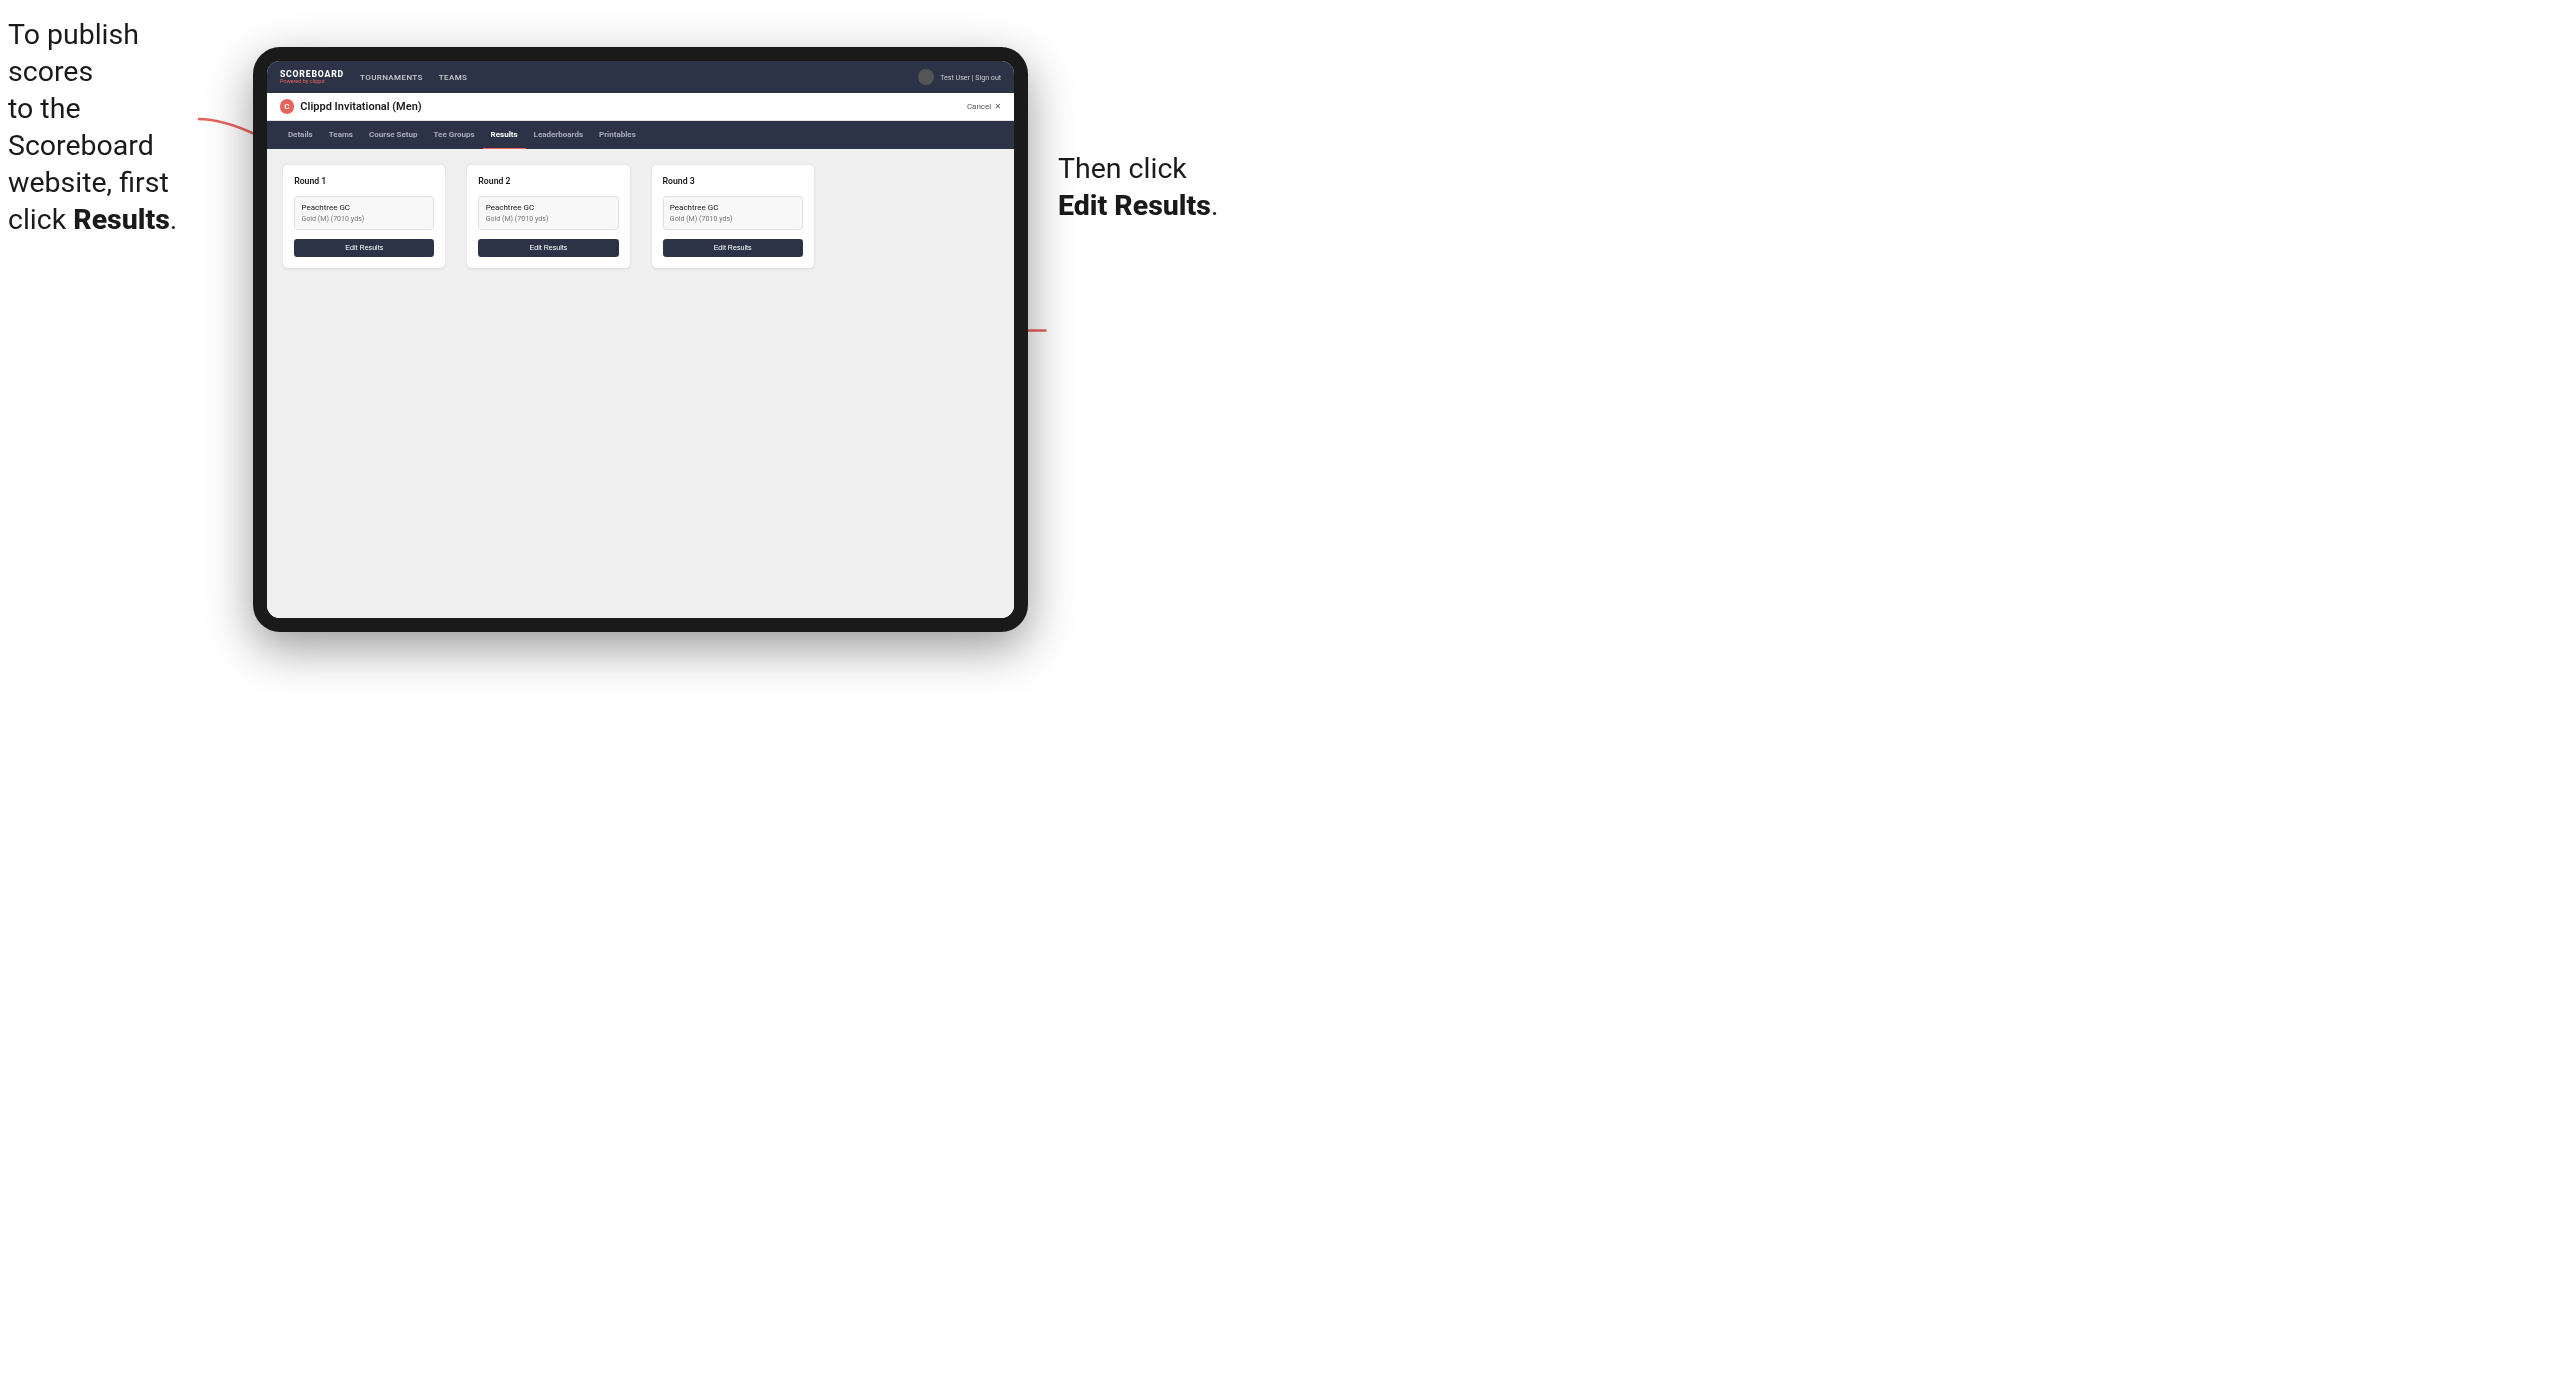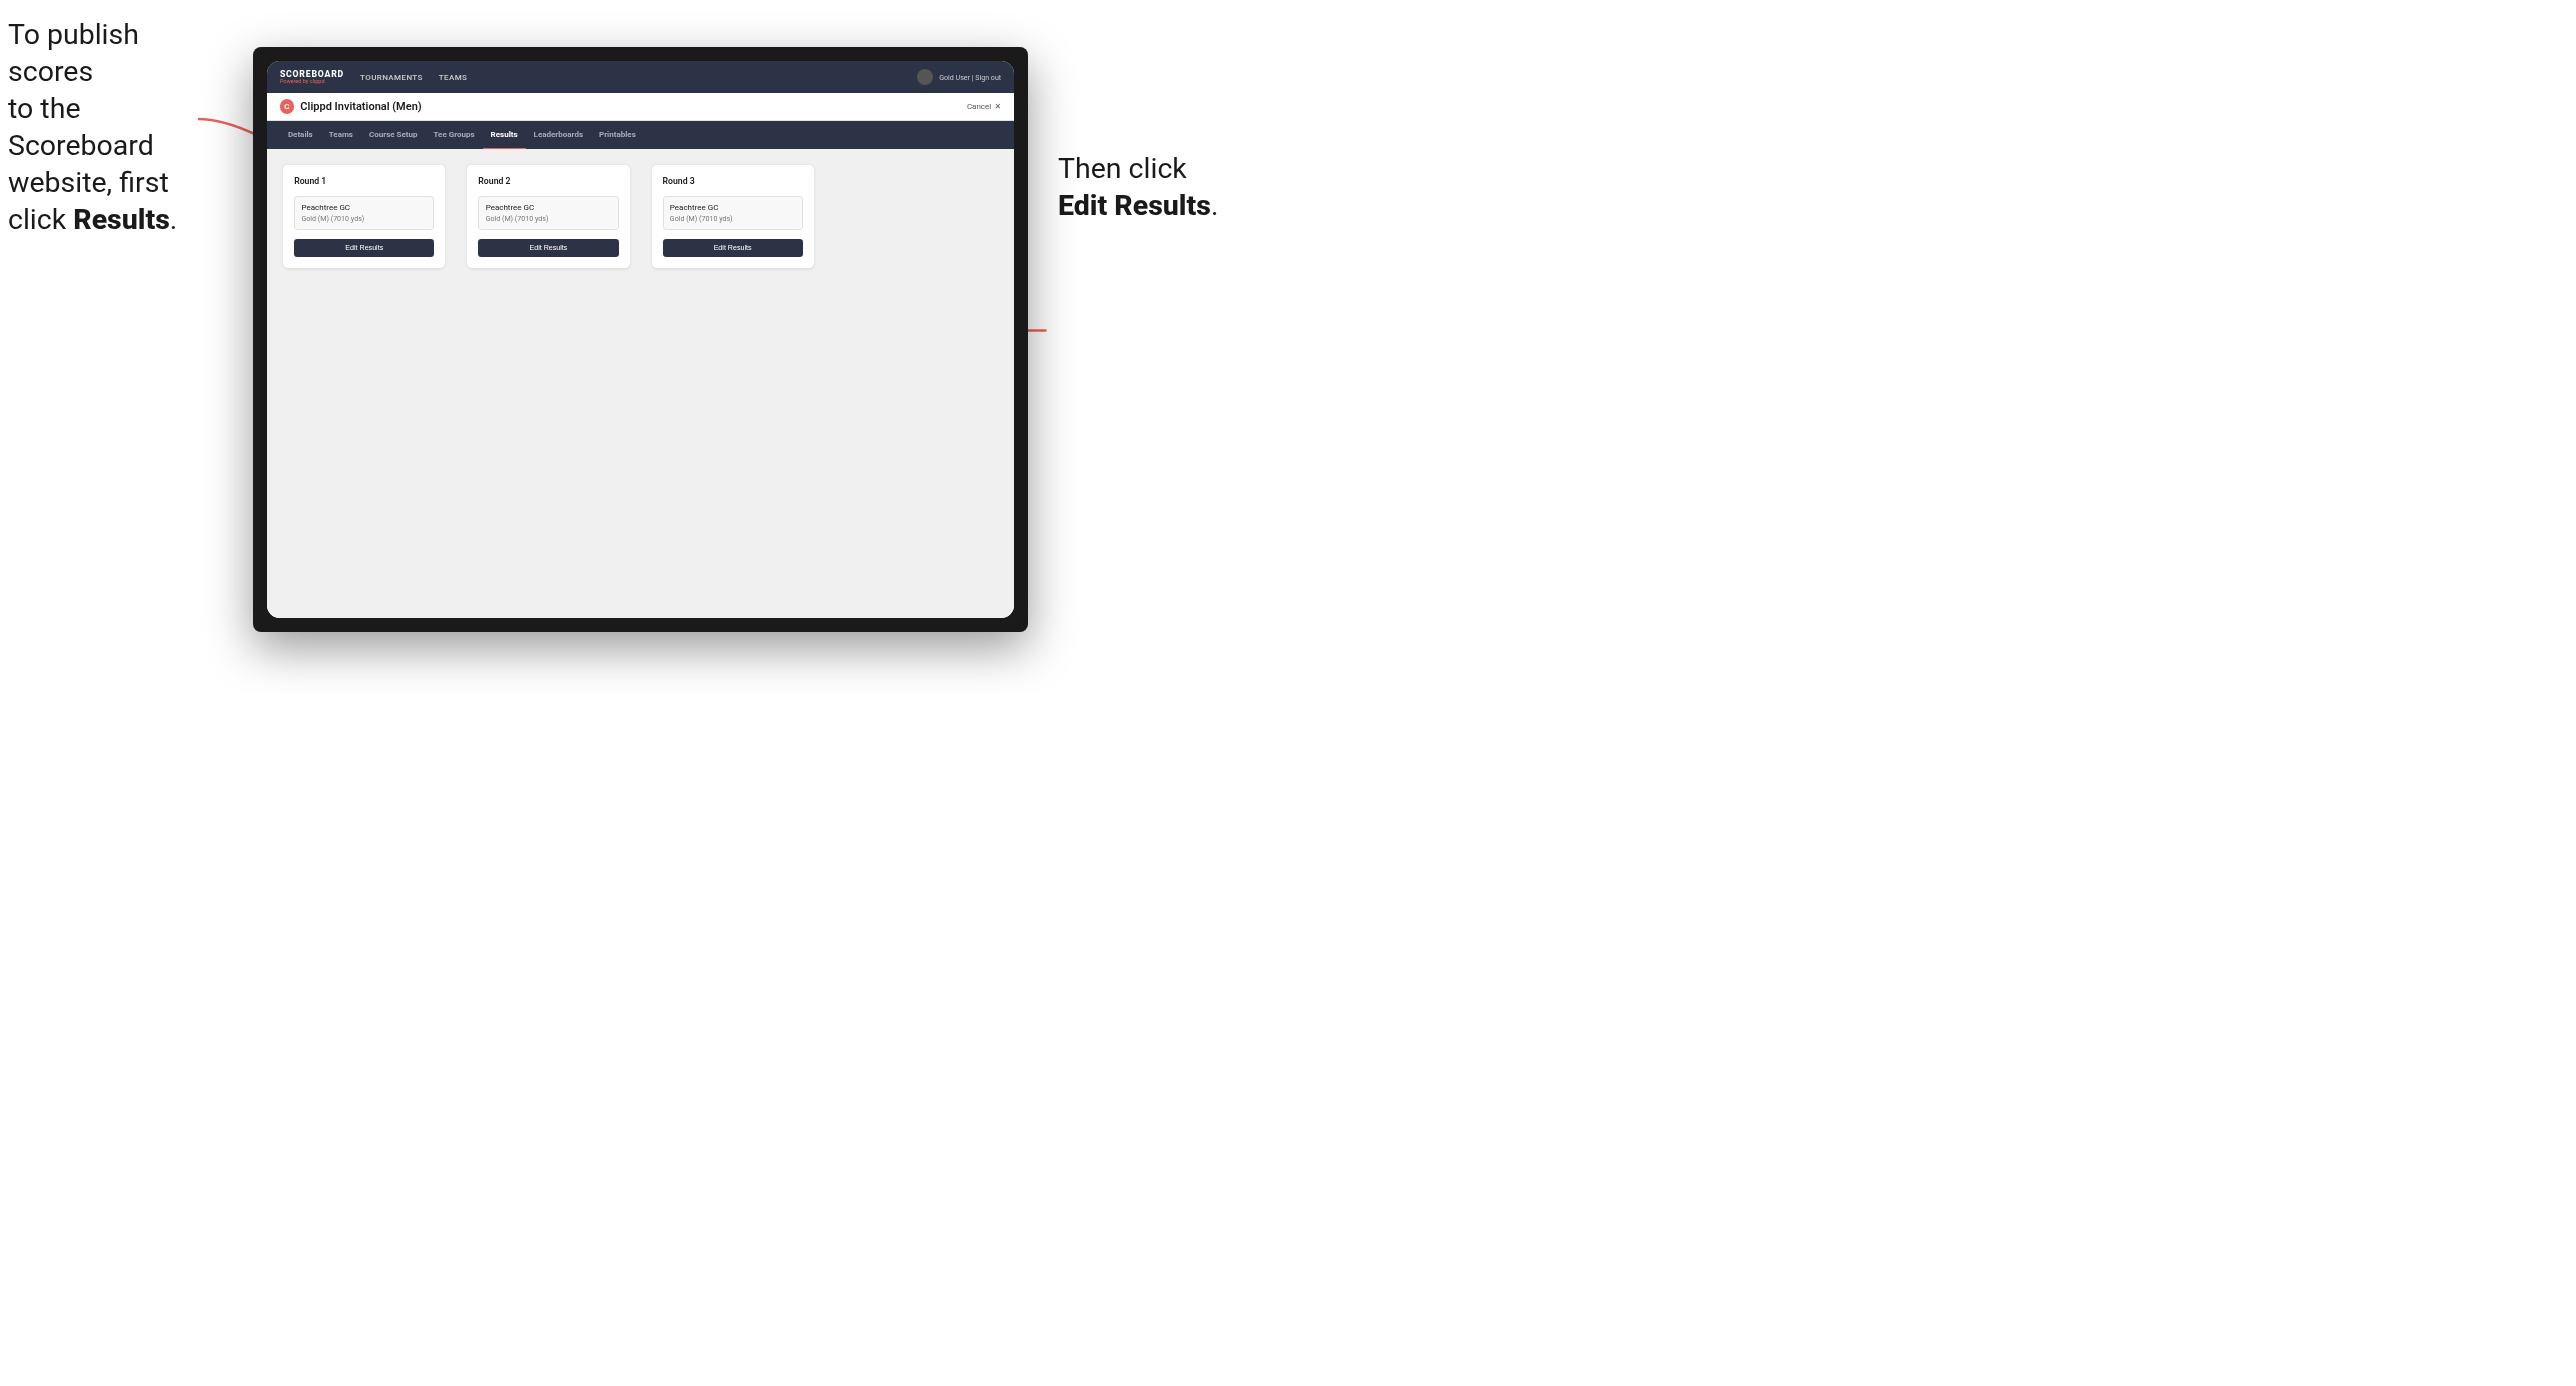--- a/index.html
+++ b/index.html
@@ -42,21 +42,21 @@
     }
 
     
     .tablet-frame {
       position: absolute;
       top: 47px;
       left: 253px;
       width: 775px;
       height: 585px;
       background: #1a1a1a;
-      border-radius: 8px;
+      border-radius: 27px;
       padding: 14.2px;
       box-shadow: 0 16px 47px rgba(0,0,0,0.4);
     }
 
     .tablet-screen {
       width: 100%;
       height: 100%;
       background: #f5f5f5;
       border-radius: 12.7px;
       overflow: hidden;
@@ -309,21 +309,21 @@
         <span class="logo-text">SCOREBOARD</span>
         <span class="logo-sub">Powered by clippd</span>
       </div>
       <div class="nav-links">
         <span class="nav-link">TOURNAMENTS</span>
         <span class="nav-link">TEAMS</span>
       </div>
       <div class="nav-right">
         <div class="user-avatar"></div>
         <span class="user-info">
-          <span>Gold User |</span>
+          <span>Test User |</span>
           <span>Sign out</span>
         </span>
       </div>
     </div>
 
     <div class="tournament-header">
       <div class="tournament-title-row">
         <div class="c-icon">C</div>
         <span class="tournament-name">Clippd Invitational (Men)</span>
       </div>

